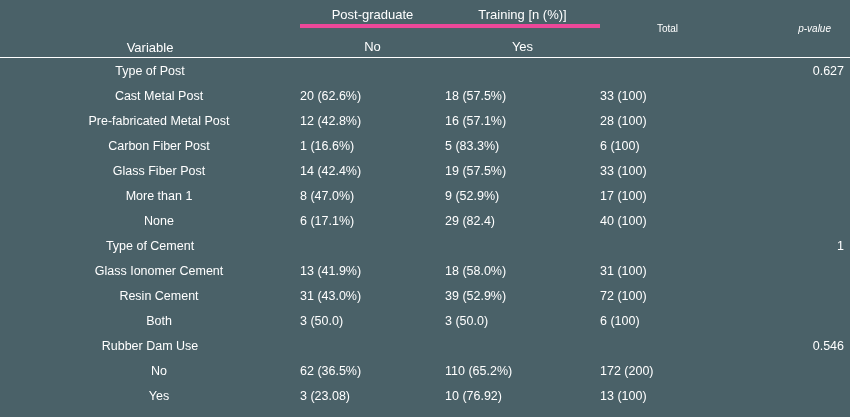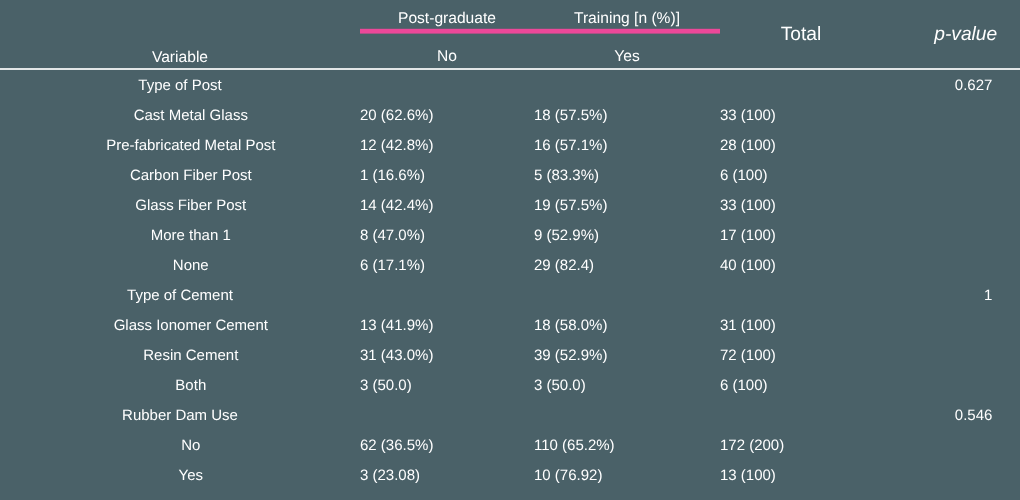--- a/index.html
+++ b/index.html
@@ -51,21 +51,21 @@
   .hdr-sub {
     height: 24px;
     text-align: center;
     font-size: 13px;
     padding-top: 2px;
     padding-bottom: 3px;
   }
   .hdr-total, .hdr-p {
     text-align: center;
     vertical-align: middle;
-    font-size: 16px;
+    font-size: 10px;
   }
   .hdr-p {
     text-align: right;
     padding-right: 19px;
     font-style: italic;
   }
   .rule-top-row th {
     border-bottom: 1px solid #ffffff;
     height: 0;
     padding: 0;
@@ -83,21 +83,21 @@
     white-space: nowrap;
   }
   td.var.indent {
     padding-left: 18px;
   }
   td.num {
     text-align: left;
   }
   td.pv {
     text-align: right;
-    padding-right: 23px;
+    padding-right: 6px;
   }
   .section td.var {
     padding-left: 0;
   }
 </style>
 </head>
 <body>
 
 <div class="sheet">
   <table class="stats">
@@ -130,21 +130,21 @@
     </thead>
     <tbody>
         <tr class="section">
           <td class="var">Type of Post</td>
           <td class="num"></td>
           <td class="num"></td>
           <td class="num"></td>
           <td class="pv">0.627</td>
         </tr>
         <tr>
-          <td class="var indent">Cast Metal Glass</td>
+          <td class="var indent">Cast Metal Post</td>
           <td class="num">20 (62.6%)</td>
           <td class="num">18 (57.5%)</td>
           <td class="num">33 (100)</td>
           <td class="pv"></td>
         </tr>
         <tr>
           <td class="var indent">Pre-fabricated Metal Post</td>
           <td class="num">12 (42.8%)</td>
           <td class="num">16 (57.1%)</td>
           <td class="num">28 (100)</td>

